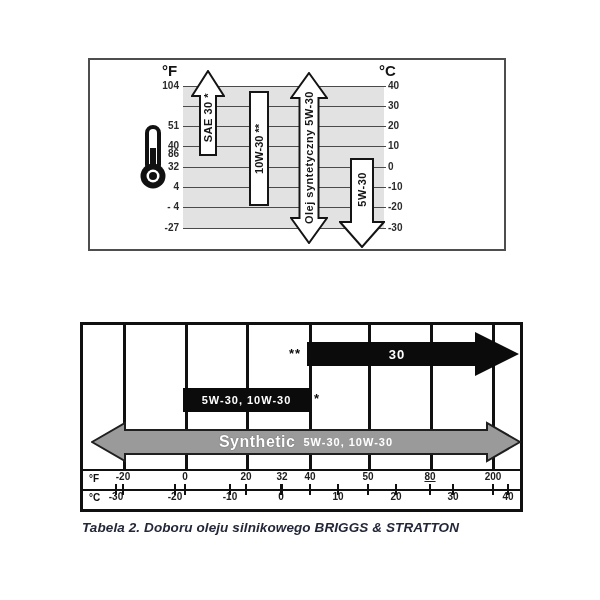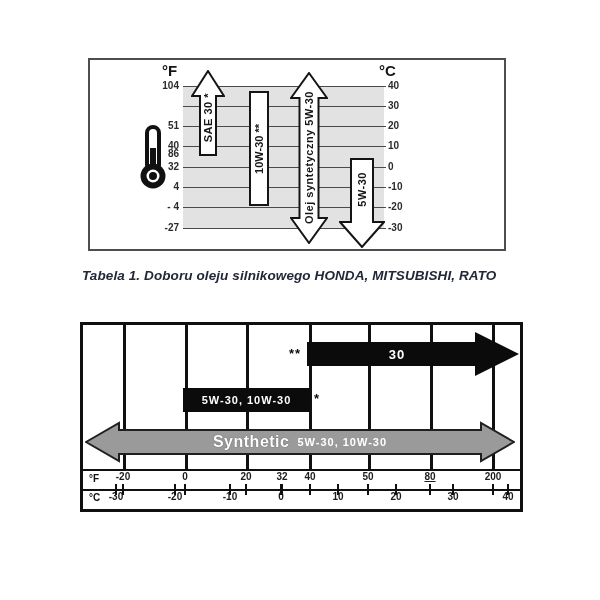--- a/index.html
+++ b/index.html
@@ -134,21 +134,20 @@
     </div>
 
     <svg class="varrow" style="left:249px;top:98px;" width="46" height="90" viewBox="0 0 46 90">
       <polygon points="12,1 34,1 34,64 45,64 23,89 1,64 12,64" fill="#ffffff" stroke="#141414" stroke-width="2" stroke-linejoin="miter"></polygon>
     </svg>
     <div class="vlabel" style="left:249px;top:98px;width:46px;height:62px;">
       <span>5W-30</span>
     </div>
   </div>
 
-  <div class="caption" style="top:268px;">Tabela 1. Doboru oleju silnikowego HONDA, MITSUBISHI, RATO</div>
 
   <div class="fig2">
     <div id="f2-grid">
         <div class="vline" style="left: 40px;"></div>
         <div class="vline" style="left: 102px;"></div>
         <div class="vline" style="left: 163px;"></div>
         <div class="vline" style="left: 226px;"></div>
         <div class="vline" style="left: 285px;"></div>
         <div class="vline" style="left: 347px;"></div>
         <div class="vline" style="left: 409px;"></div>
@@ -204,25 +203,26 @@
       </svg>
       <div class="arrow30-label">30</div>
     </div>
     <div class="note" style="left:206px;top:21px;">**</div>
 
     <div class="blackbar">
       <span>5W-30, 10W-30</span>
     </div>
     <div class="note" style="left:231px;top:66px;">*</div>
 
-    <div class="varrow" style="left:2px;top:96px;width:430px;height:42px;">
+    <div class="varrow" style="left:8px;top:96px;width:430px;height:42px;">
       <svg width="430" height="42" viewBox="0 0 430 42">
         <polygon points="1,21 34,2 34,9 396,9 396,2 429,21 396,40 396,33 34,33 34,40" fill="#9a9a9a" stroke="#1f1f1f" stroke-width="2" stroke-linejoin="miter"></polygon>
       </svg>
       <div class="syn-label">
         <span class="syn-big">Synthetic</span>
         <span class="syn-small">5W-30, 10W-30</span>
       </div>
     </div>
   </div>
 
+  <div class="caption" style="top:520px;">Tabela 2. Doboru oleju silnikowego BRIGGS &amp; STRATTON</div>
 
 </div>
 
 </body></html>

